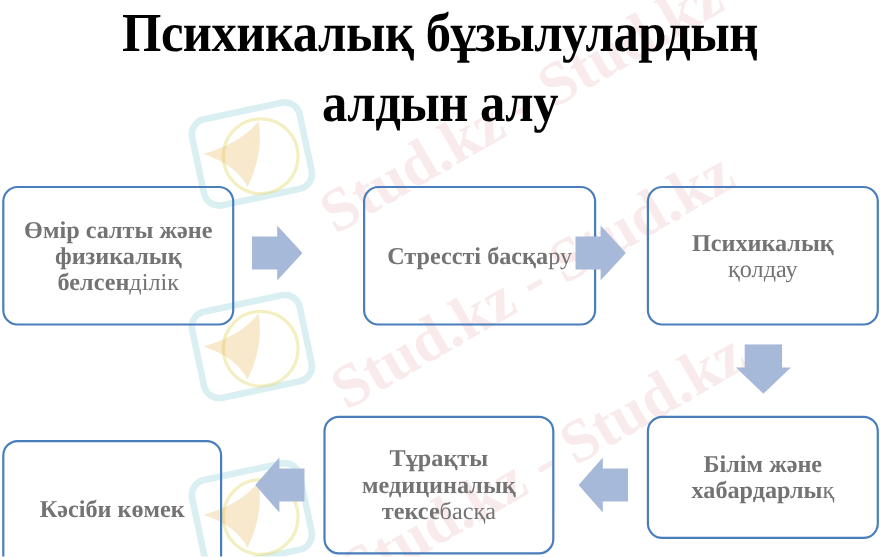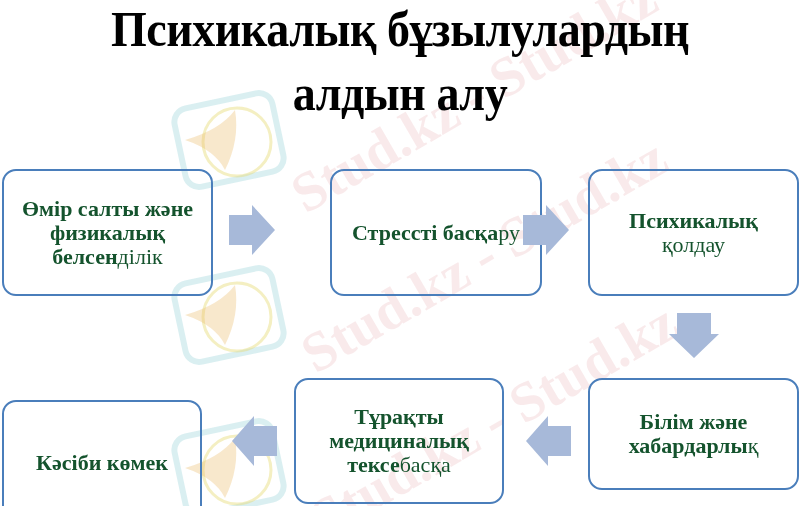--- a/index.html
+++ b/index.html
@@ -42,21 +42,21 @@
       display: flex;
       align-items: center;
       justify-content: center;
       text-align: center;
       z-index: 2;
     }
     .box-text {
       font-family: "Liberation Serif", serif;
       font-size: 22px;
       line-height: 24px;
-      color: #14532d;
+      color: #737373;
       padding: 0 8px;
       text-align: center;
     }
     .box-text b { font-weight: bold; }
     .box-text span.reg { font-weight: normal; }
 
     .arrow {
       position: absolute;
       z-index: 2;
     }

